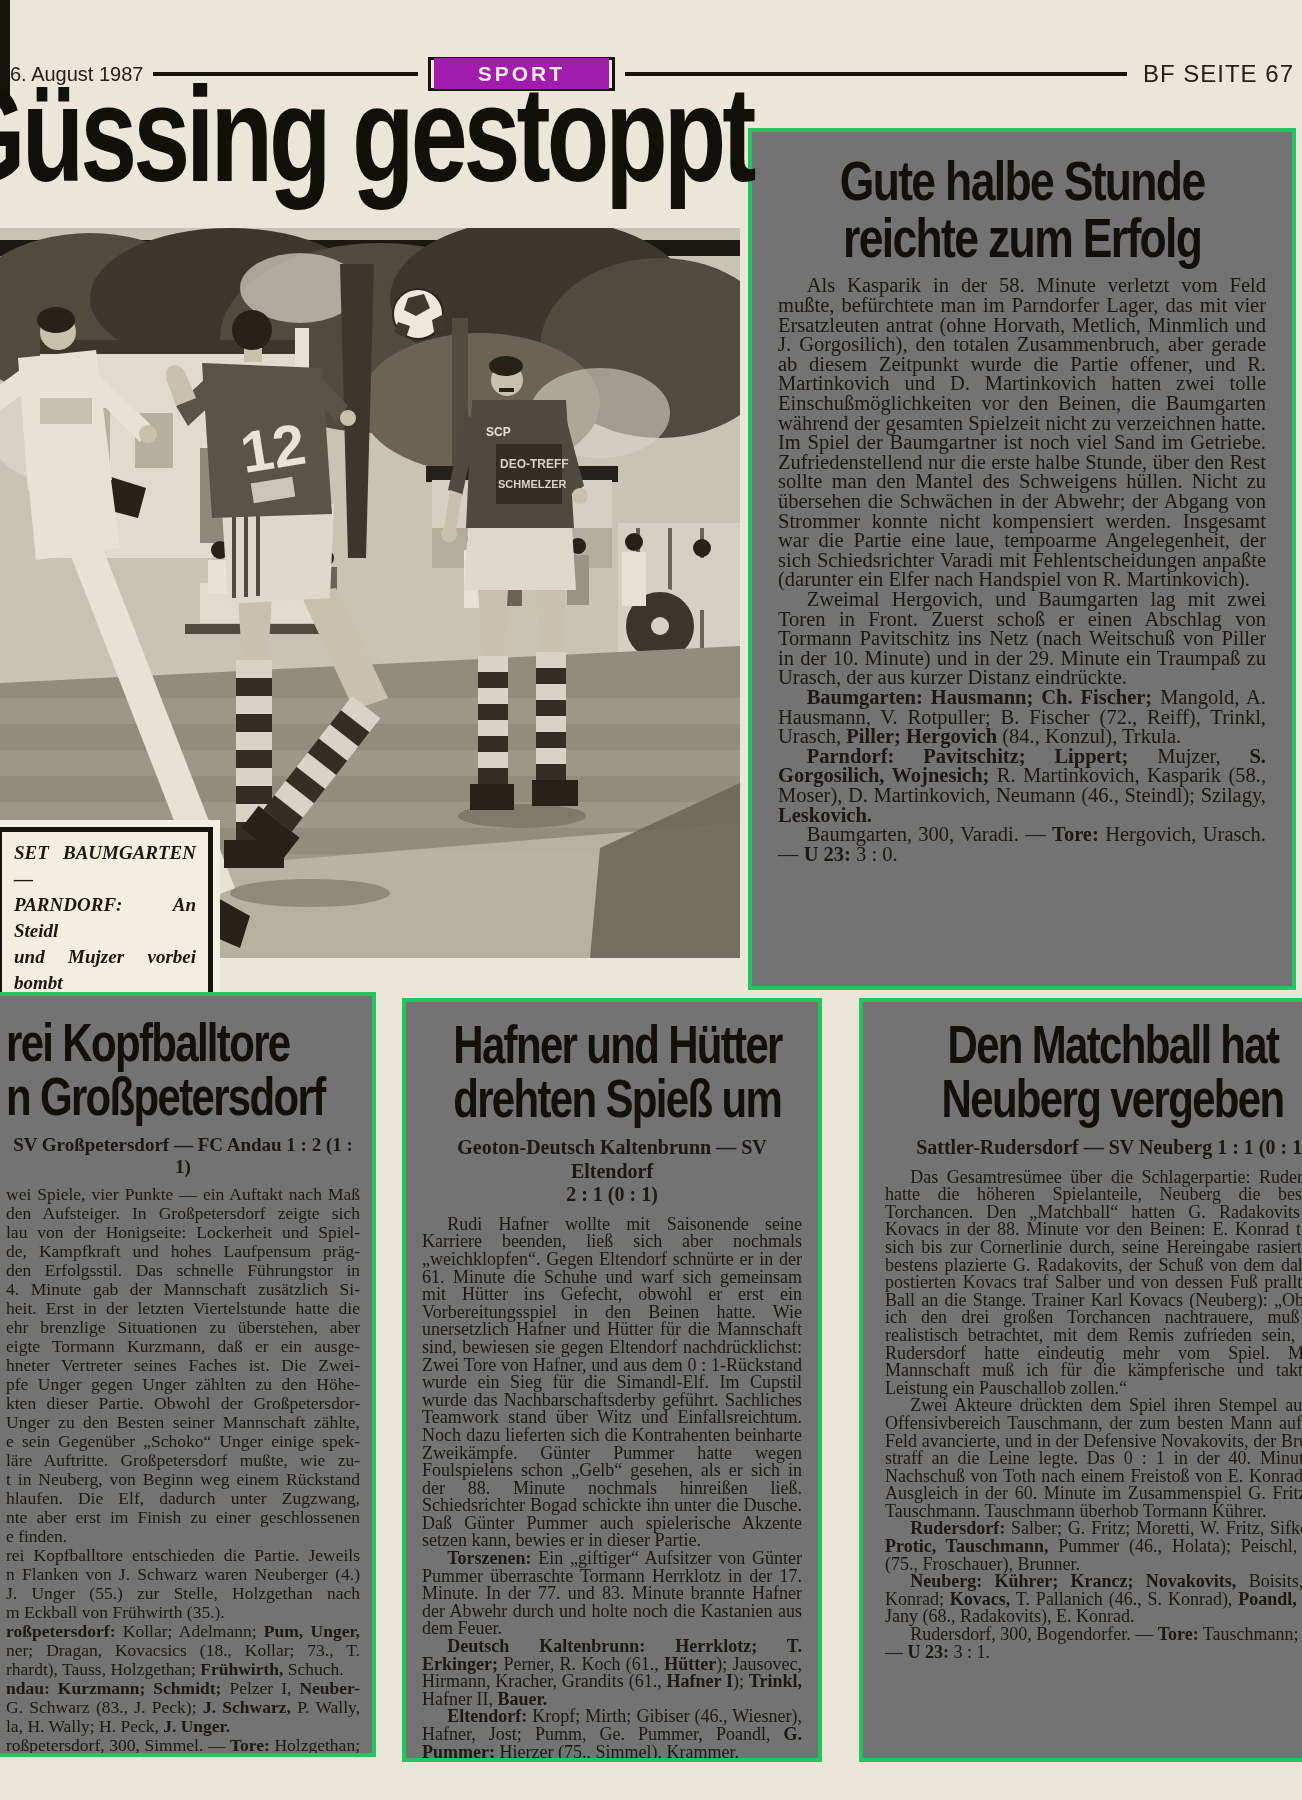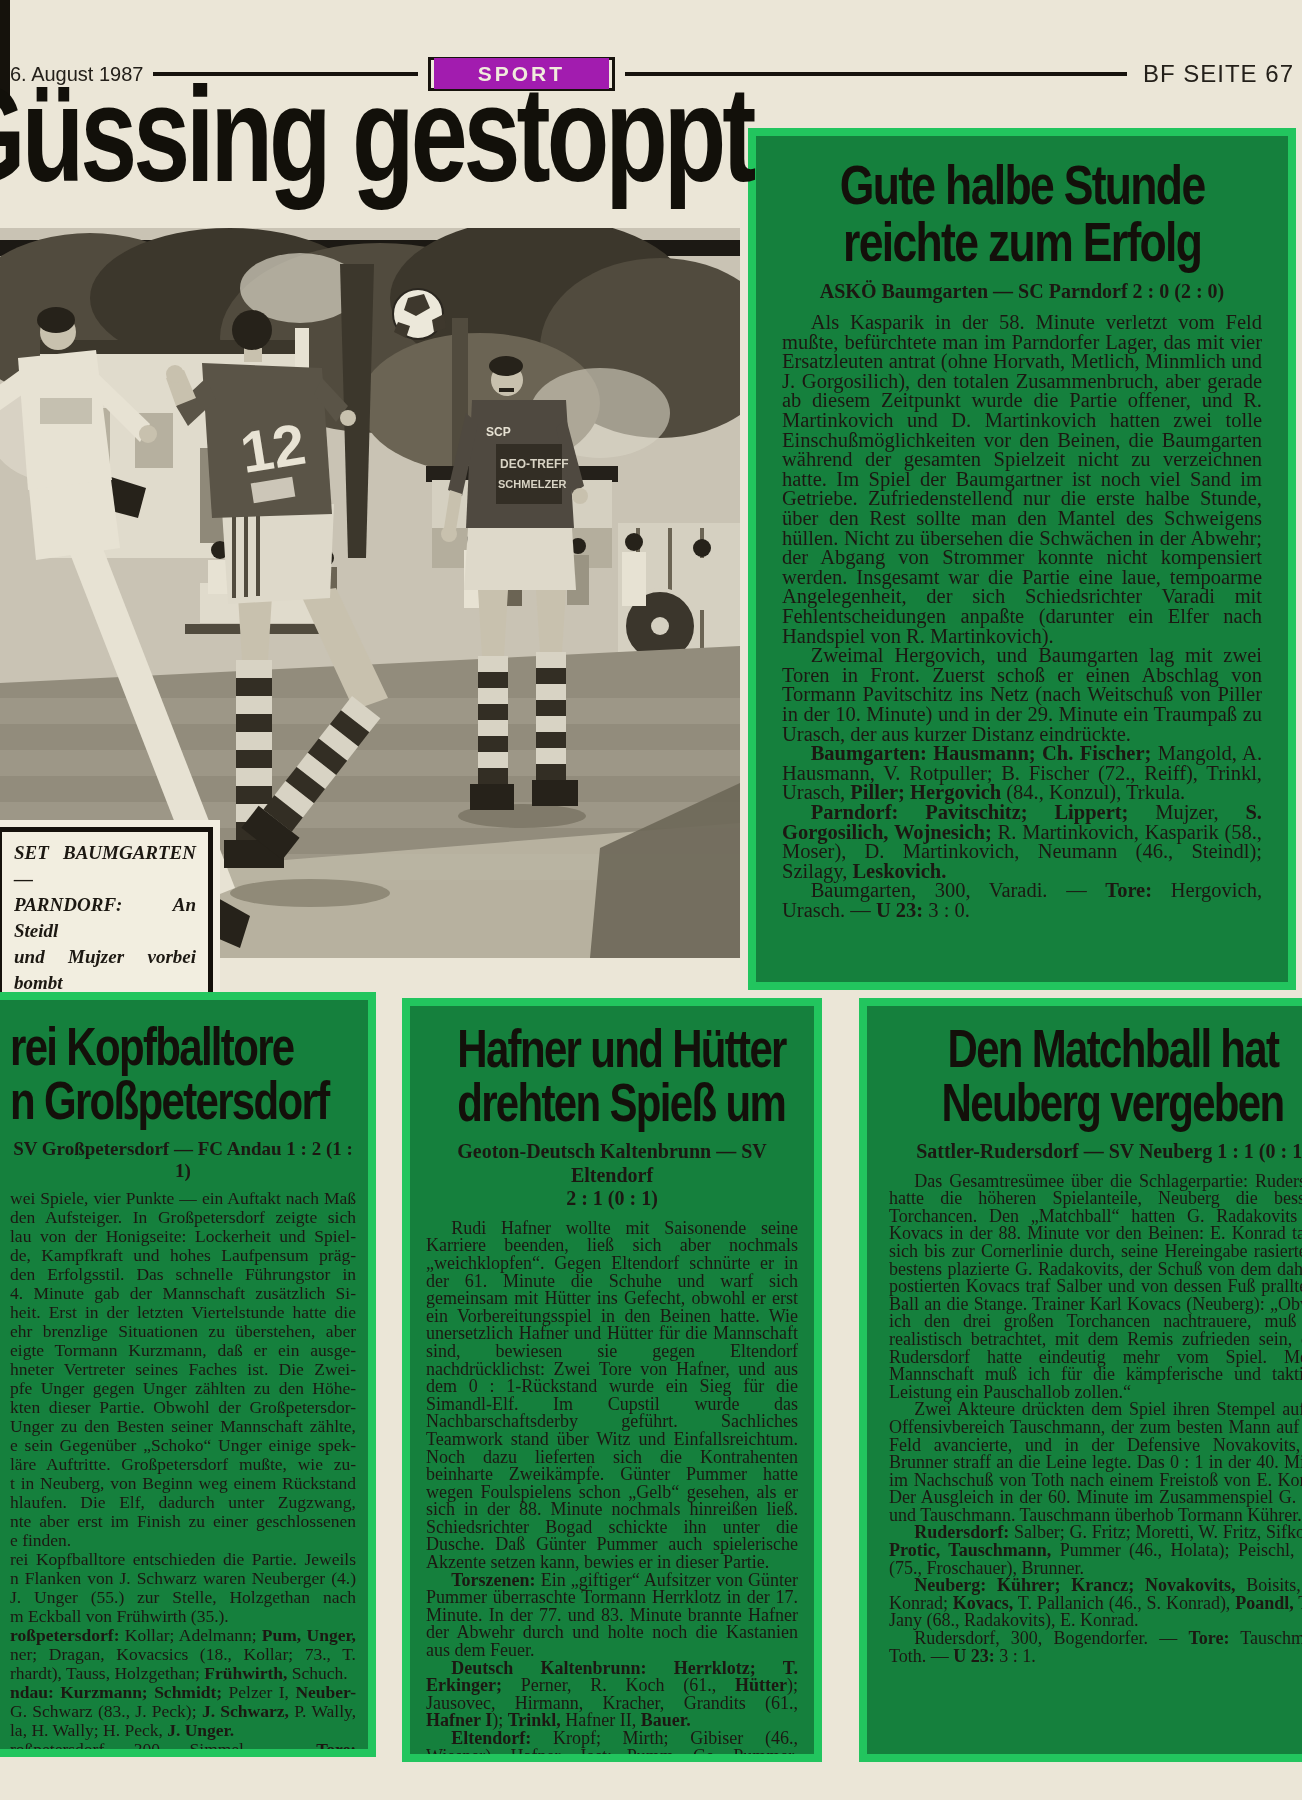--- a/index.html
+++ b/index.html
@@ -25,21 +25,21 @@
   .main-hl .hl-scale{display:inline-block;transform:scale(.80,1.06);transform-origin:0 50%;letter-spacing:-5px;}
 
   
   .photo-wrap{position:absolute;left:0;top:228px;width:740px;height:730px;}
   .photo-wrap svg{display:block;}
   .caption-box{position:absolute;left:-10px;top:592px;width:230px;background:#f2eee0;padding:7px;box-sizing:border-box;}
   .caption-inner{border:5px solid #15110b;padding:8px 12px 10px;}
   .caption-text .jline{font-weight:bold;font-size:19px;line-height:26px;font-style:italic;}
 
   
-  .box{position:absolute;border:8px solid #22c55e;background:#15803d;box-sizing:border-box;overflow:hidden;}
+  .box{position:absolute;border:4px solid #22c55e;background:#737373;box-sizing:border-box;overflow:hidden;}
   .art-bg{left:748px;top:128px;width:548px;height:862px;padding:12px 26px 0;}
   .art-gp{left:-28px;top:992px;width:404px;height:765px;padding:16px 12px 0 30px;}
   .art-kb{left:402px;top:998px;width:420px;height:764px;padding:12px 16px 0;}
   .art-nb{left:836px;top:998px;width:507px;height:764px;padding:12px 22px 0;margin-left:23px;}
 
   .box-hl{font-family:"Liberation Sans","DejaVu Sans",sans-serif;font-weight:bold;margin:4px 0 10px;color:#13100a;font-size:50px;}
   .art-bg .box-hl{font-size:53px;margin-top:8px;}
   .hl-line{display:block;text-align:center;line-height:1.08;}
   .hl-scale{display:inline-block;transform:scale(.84,1.06);transform-origin:50% 50%;letter-spacing:-2px;white-space:nowrap;}
   .art-gp .hl-line{text-align:left;}
@@ -259,21 +259,20 @@
           </div>
       </div>
     </figcaption>
   </figure>
 
   <section class="box art-bg">
     <h2 class="box-hl">
       <span class="hl-line"><span class="hl-scale">Gute halbe Stunde</span></span>
       <span class="hl-line"><span class="hl-scale">reichte zum Erfolg</span></span>
     </h2>
-    <p class="subhead">ASKÖ Baumgarten — SC Parndorf 2 : 0 (2 : 0)</p>
     <div class="art-body">
       <p>Als Kasparik in der 58. Minute verletzt vom Feld mußte, befürchtete man im Parndorfer Lager, das mit vier Ersatzleuten antrat (ohne Horvath, Metlich, Minmlich und J. Gorgosilich), den totalen Zusammenbruch, aber gerade ab diesem Zeitpunkt wurde die Partie offener, und R. Martinkovich und D. Martinkovich hatten zwei tolle Einschußmöglichkeiten vor den Beinen, die Baumgarten während der gesamten Spielzeit nicht zu verzeichnen hatte. Im Spiel der Baumgartner ist noch viel Sand im Getriebe. Zufriedenstellend nur die erste halbe Stunde, über den Rest sollte man den Mantel des Schweigens hüllen. Nicht zu übersehen die Schwächen in der Abwehr; der Abgang von Strommer konnte nicht kompensiert werden. Insgesamt war die Partie eine laue, tempoarme Angelegenheit, der sich Schiedsrichter Varadi mit Fehlentscheidungen anpaßte (darunter ein Elfer nach Handspiel von R. Martinkovich).</p>
       <p>Zweimal Hergovich, und Baumgarten lag mit zwei Toren in Front. Zuerst schoß er einen Abschlag von Tormann Pavitschitz ins Netz (nach Weitschuß von Piller in der 10. Minute) und in der 29. Minute ein Traumpaß zu Urasch, der aus kurzer Distanz eindrückte.</p>
       <p><span style="font-weight: bold;">Baumgarten: Hausmann; Ch. Fischer;</span><span> Mangold, A. Hausmann, V. Rotpuller; B. Fischer (72., Reiff), Trinkl, Urasch, </span><span style="font-weight: bold;">Piller; Hergovich</span><span> (84., Konzul), Trkula.</span></p>
       <p><span style="font-weight: bold;">Parndorf: Pavitschitz; Lippert;</span><span> Mujzer, </span><span style="font-weight: bold;">S. Gorgosilich, Wojnesich;</span><span> R. Martinkovich, Kasparik (58., Moser), D. Martinkovich, Neumann (46., Steindl); Szilagy, </span><span style="font-weight: bold;">Leskovich.</span></p>
       <p><span>Baumgarten, 300, Varadi. — </span><span style="font-weight: bold;">Tore:</span><span> Hergovich, Urasch. — </span><span style="font-weight: bold;">U 23:</span><span> 3 : 0.</span></p>
     </div>
   </section>
 
   <section class="box art-gp art-sm">

